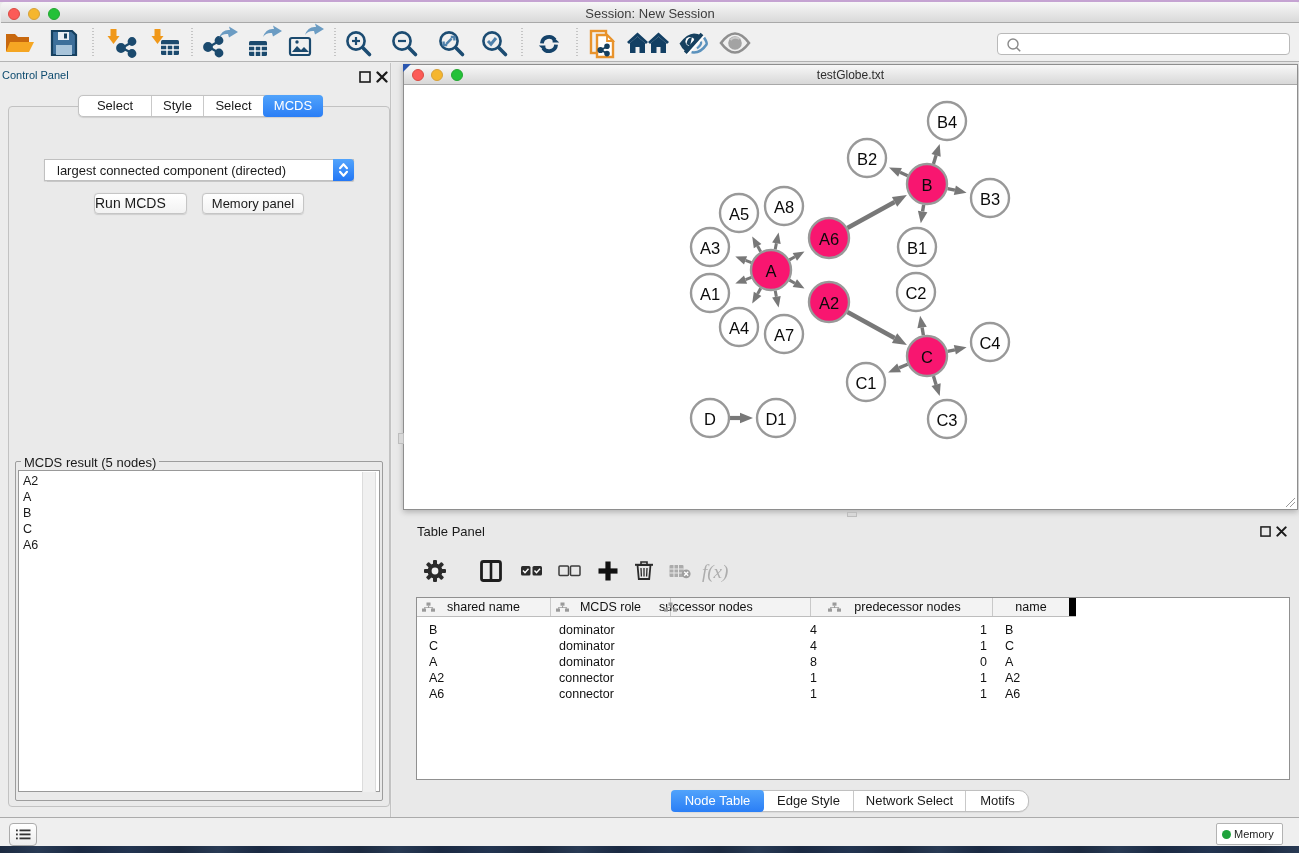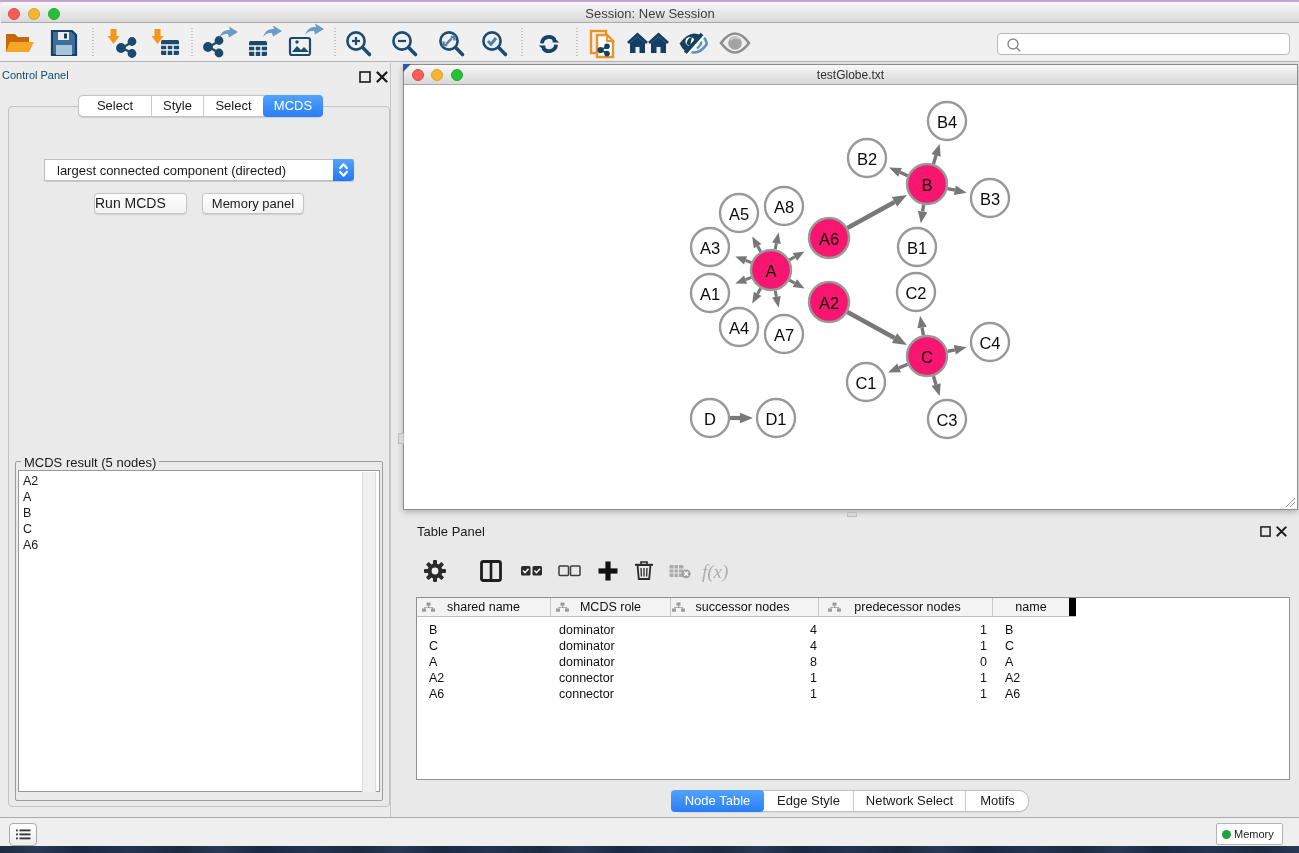--- a/index.html
+++ b/index.html
@@ -413,21 +413,21 @@
             </g>
           </svg>shared name</div>
         <div class="abs" style="left:134px;top:0;width:120px;height:18px;line-height:18px;text-align:center;border-right:1px solid #c9c9c9"><svg width="13" height="11" viewBox="0 0 13 11" style="position:absolute;left:5px;top:4px">
             <g fill="#9a9a9a">
               <rect x="4.5" y="0.5" width="4" height="3.2"></rect>
               <rect x="0" y="6.5" width="4" height="3.2"></rect>
               <rect x="9" y="6.5" width="4" height="3.2"></rect>
               <path d="M6.2,3.7 h0.9 v1.5 h4 v1.5 h-0.9 v-0.7 h-7.3 v0.7 h-0.9 v-1.5 h4 z"></path>
             </g>
           </svg>MCDS role</div>
-        <div class="abs" style="left:250px;top:0;width:152px;height:18px;line-height:18px;text-align:center;border-right:1px solid #c9c9c9"><svg width="13" height="11" viewBox="0 0 13 11" style="position:absolute;left:5px;top:4px">
+        <div class="abs" style="left:242px;top:0;width:152px;height:18px;line-height:18px;border-right:1px solid #c9c9c9"><svg width="13" height="11" viewBox="0 0 13 11" style="position:absolute;left:5px;top:4px">
             <g fill="#9a9a9a">
               <rect x="4.5" y="0.5" width="4" height="3.2"></rect>
               <rect x="0" y="6.5" width="4" height="3.2"></rect>
               <rect x="9" y="6.5" width="4" height="3.2"></rect>
               <path d="M6.2,3.7 h0.9 v1.5 h4 v1.5 h-0.9 v-0.7 h-7.3 v0.7 h-0.9 v-1.5 h4 z"></path>
             </g>
           </svg>successor nodes</div>
         <div class="abs" style="left:406px;top:0;width:170px;height:18px;line-height:18px;text-align:center;border-right:1px solid #c9c9c9"><svg width="13" height="11" viewBox="0 0 13 11" style="position:absolute;left:5px;top:4px">
             <g fill="#9a9a9a">
               <rect x="4.5" y="0.5" width="4" height="3.2"></rect>

